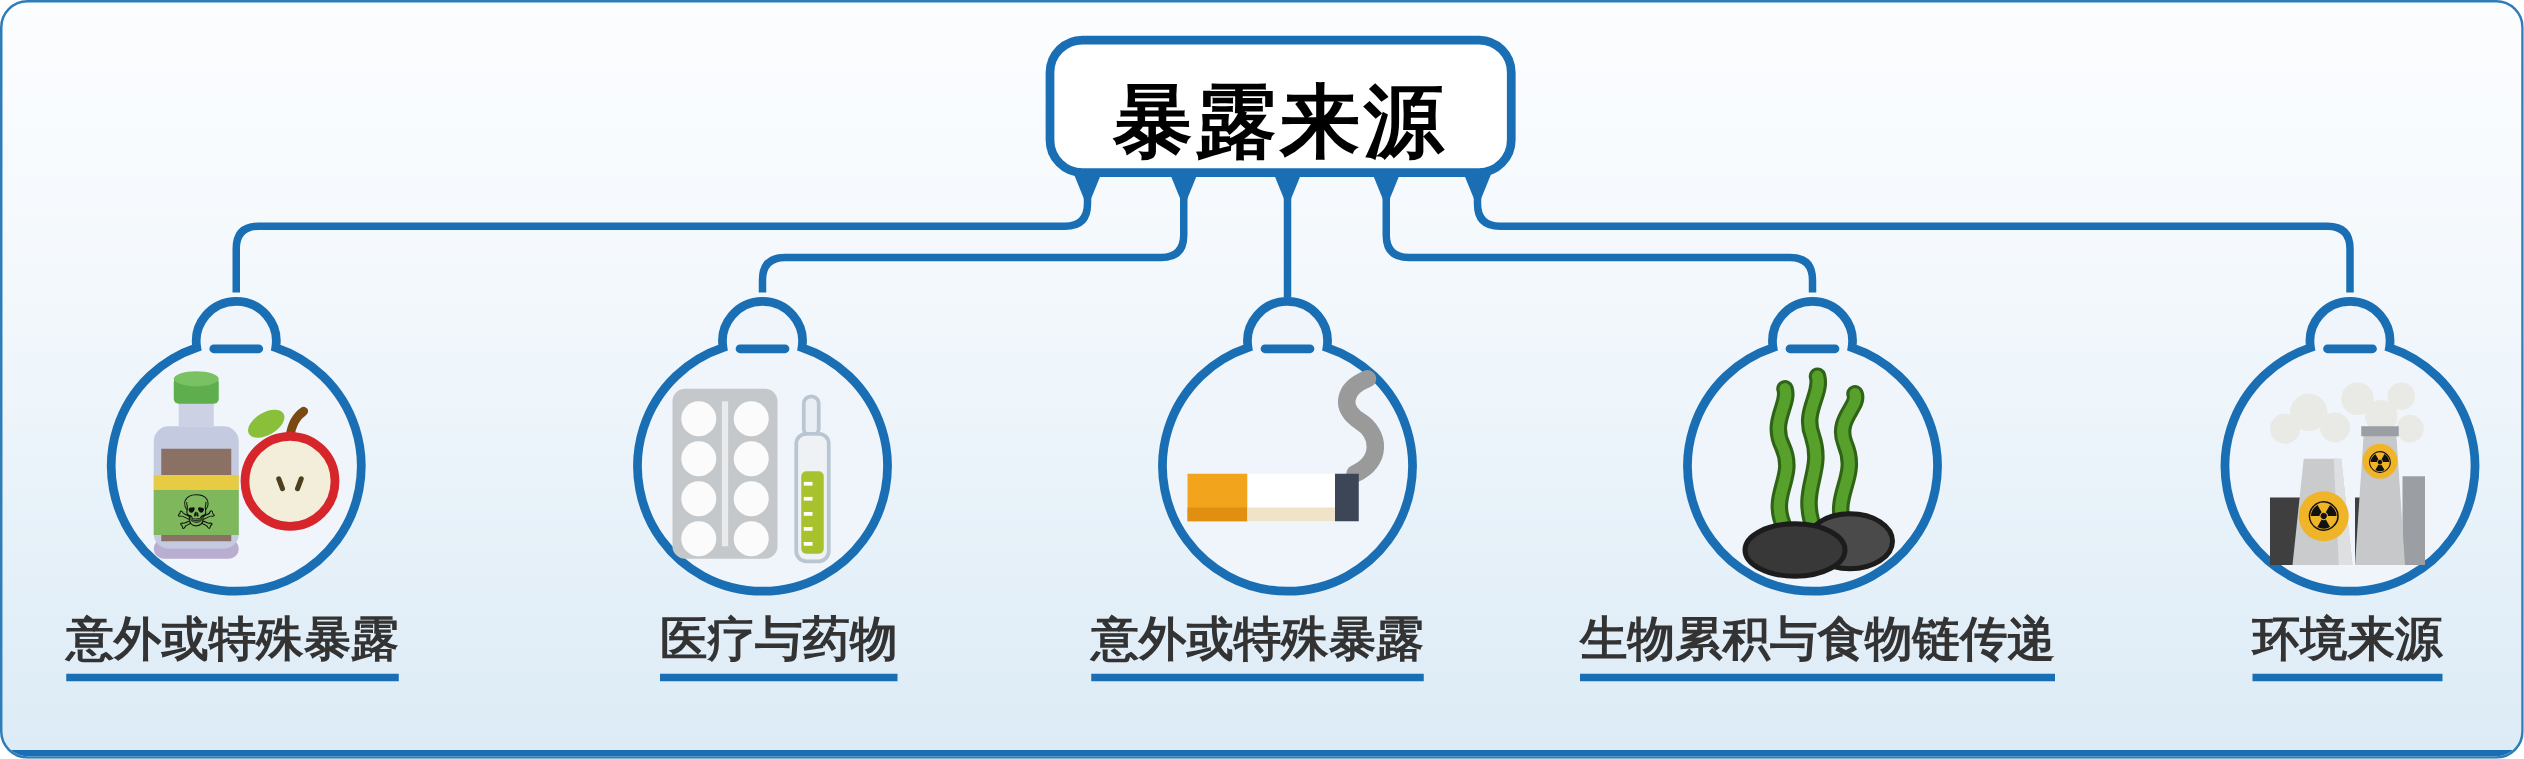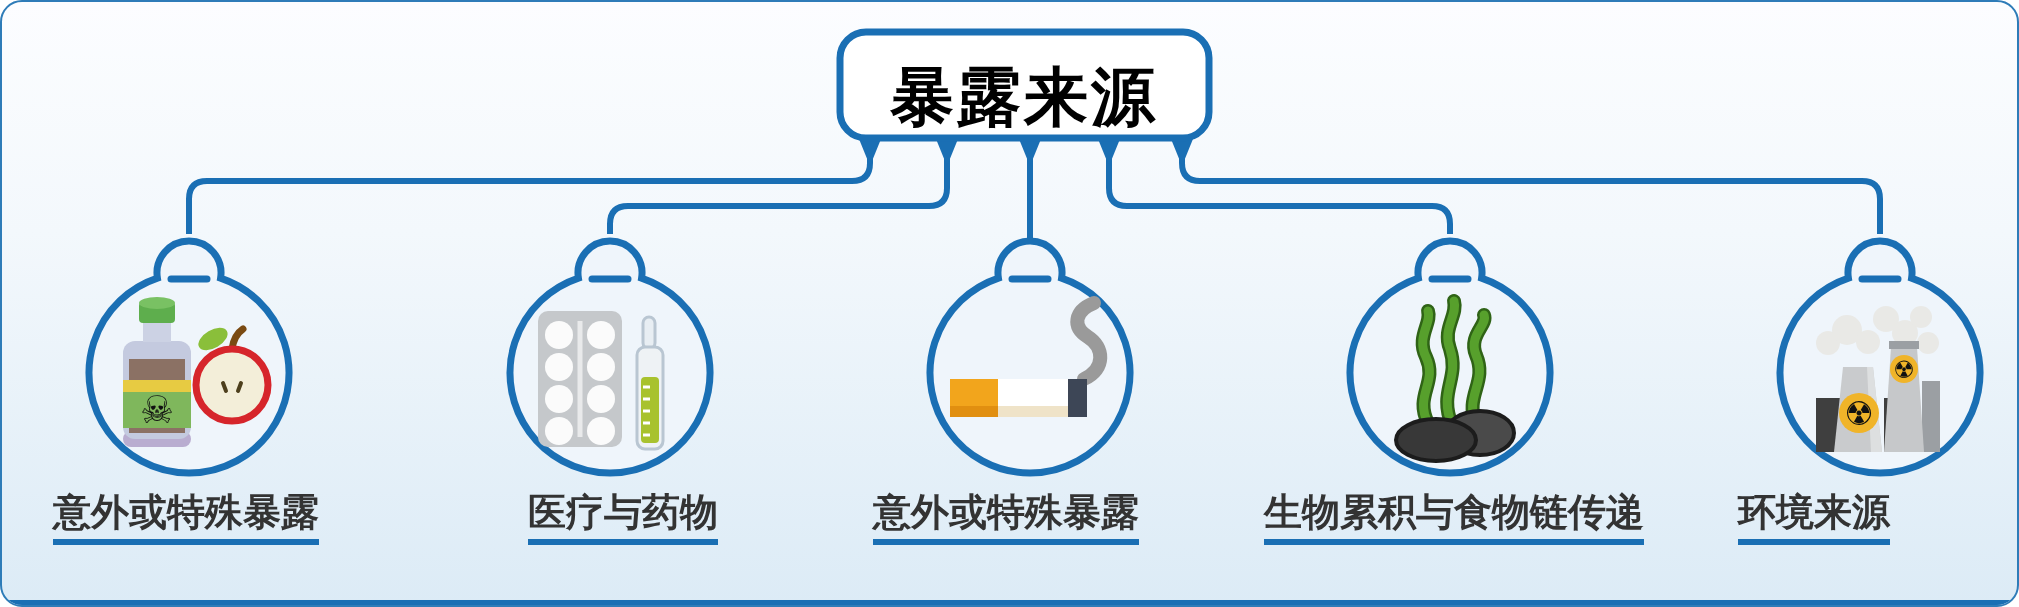--- a/index.html
+++ b/index.html
@@ -20,21 +20,21 @@
   svg.canvas{position:absolute;left:0;top:0;}
   .root-title{
     position:absolute;left:1022px;top:52px;transform:translateX(-50%);
     font-size:64px;font-weight:bold;color:#000;white-space:nowrap;letter-spacing:3px;
   }
   .node-label{
     position:absolute;top:490px;transform:translateX(-50%);
     font-size:38px;font-weight:bold;color:#333;white-space:nowrap;
     padding-bottom:5px;border-bottom:6px solid #1a6fb4;line-height:1.1;
   }
-  .nl1{left:184px;} .nl2{left:607px;margin-left:14px;} .nl3{left:1004px;} .nl4{left:1452px;} .nl5{left:1812px;}
+  .nl1{left:184px;} .nl2{left:607px;margin-left:14px;} .nl3{left:1004px;} .nl4{left:1452px;} .nl5{left:1876px;}
 </style>
 </head>
 <body>
 
 <div class="panel">
 
   <svg class="canvas" width="2019" height="607" viewBox="0 0 2019 607">
 
     <g fill="none" stroke="#1a6fb4" stroke-width="6">
       <path d="M 868 138 L 868 161 Q 868 179 850 179 L 205 179 Q 187 179 187 197 L 187 232"></path>

